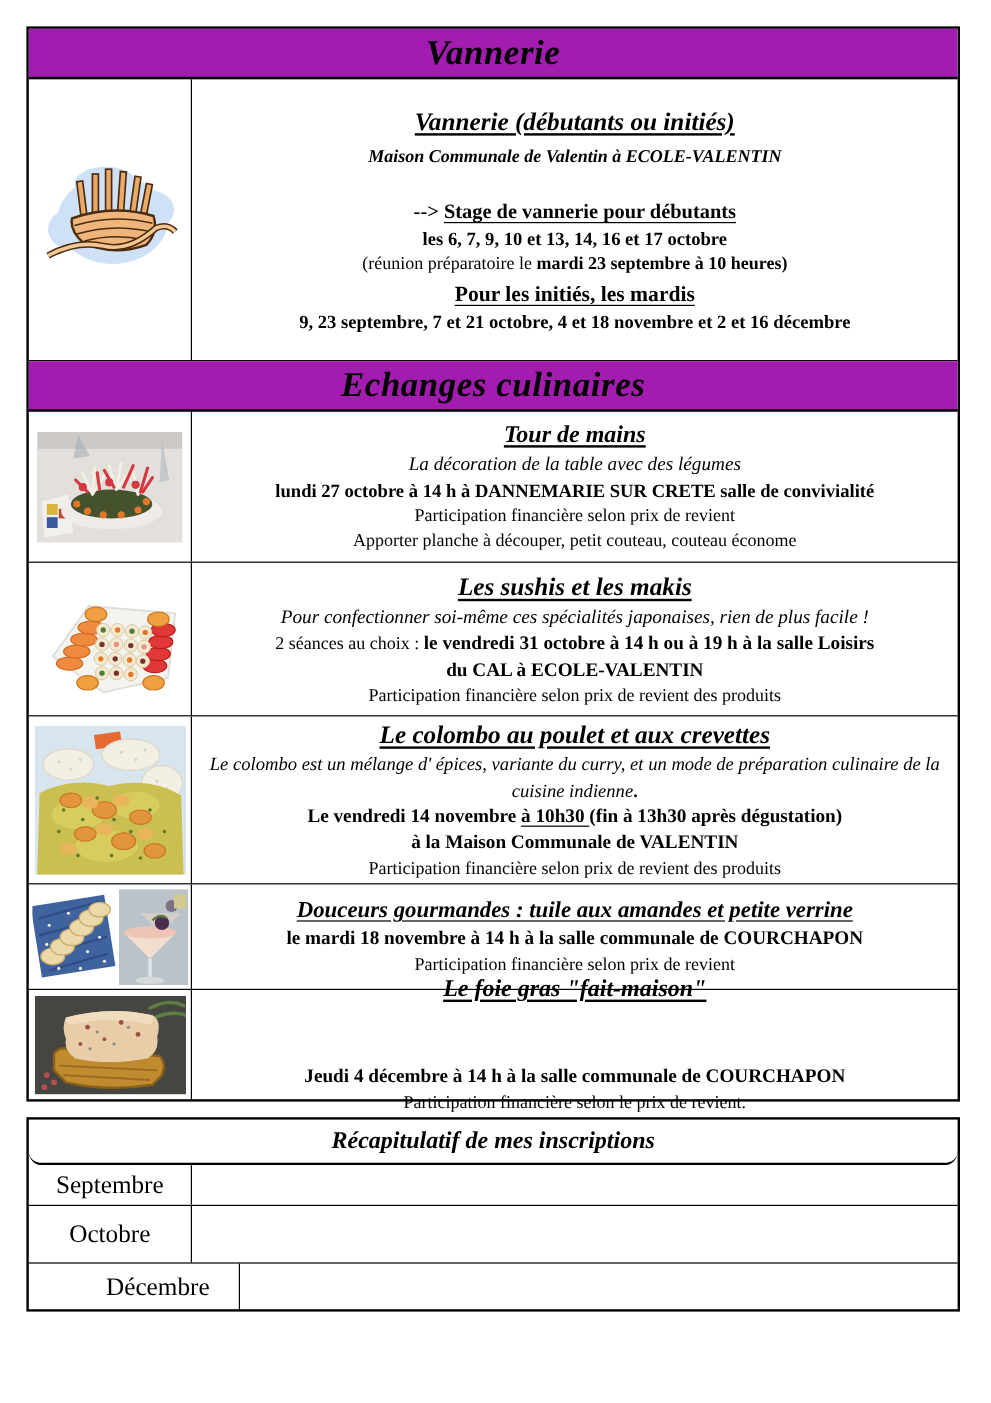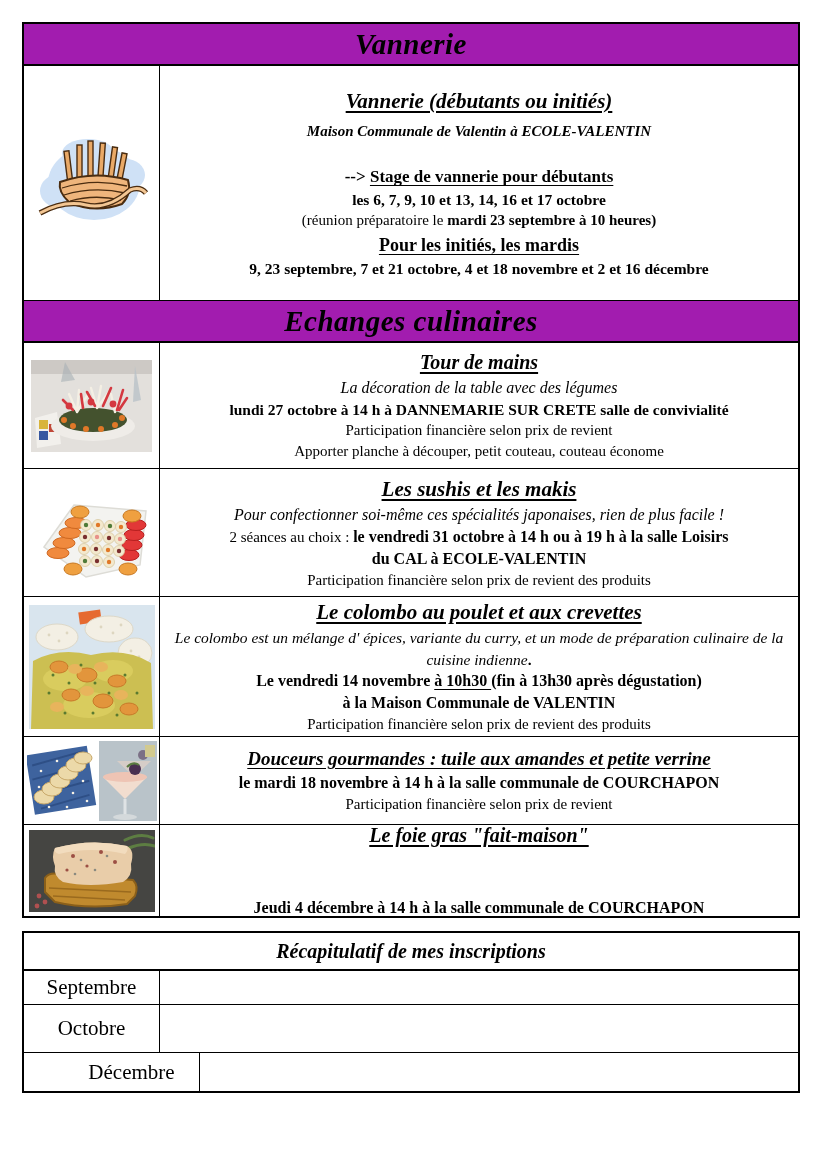--- a/index.html
+++ b/index.html
@@ -51,21 +51,21 @@
   
   .v-title { font-size:21px; margin-bottom:5px; }
   .v-loc   { font-weight:bold; font-style:italic; font-size:15px; margin-bottom:24px; }
   .v-stage { font-weight:bold; font-size:17px; }
   .v-init  { font-weight:bold; font-size:18px; margin-top:2px; }
 
   
   .recap-header {
     height:38px; border-bottom:2px solid #000;
     display:flex; align-items:center; justify-content:center;
-    font-size:20px; font-weight:bold; font-style:italic;
+    font-size:20px; font-weight:bold; font-style:italic;border-radius:11px;
   }
   .recap-row { display:flex; border-bottom:1px solid #000; }
   .recap-row.last { border-bottom:none;padding-left:40px; }
   .month-cell {
     width:136px; flex-shrink:0;
     border-right:1px solid #000;
     display:flex; align-items:center; justify-content:center;
     font-size:21px;
   }
   .empty-cell { flex:1; }
@@ -392,20 +392,21 @@
         <g fill="#b05050">
           <circle cx="10" cy="66" r="2.4"></circle>
             <circle cx="16" cy="72" r="2.4"></circle>
             <circle cx="8" cy="76" r="2.4"></circle>
         </g>
       </svg>
     </div>
     <div class="text-cell">
       <div class="act-title fs20">Le foie gras "fait-maison"</div>
       <div class="t-bold" style="font-size:16px;margin-top:48px;">Jeudi 4 décembre à 14 h à  la salle communale de COURCHAPON</div>
+      <div class="t-reg">Participation financière selon le prix de revient.</div>
     </div>
   </div>
 </div>
 
 <div class="tbl recap-table">
   <div class="recap-header">Récapitulatif de mes inscriptions</div>
   <div class="recap-row h34">
     <div class="month-cell">Septembre</div>
     <div class="empty-cell"></div>
   </div>

